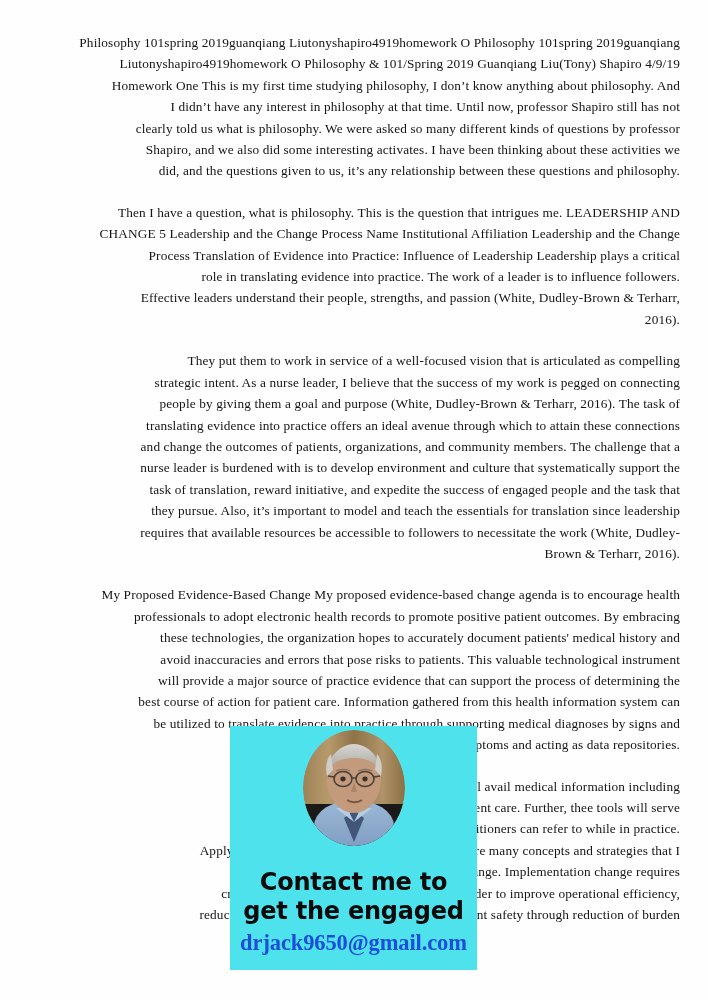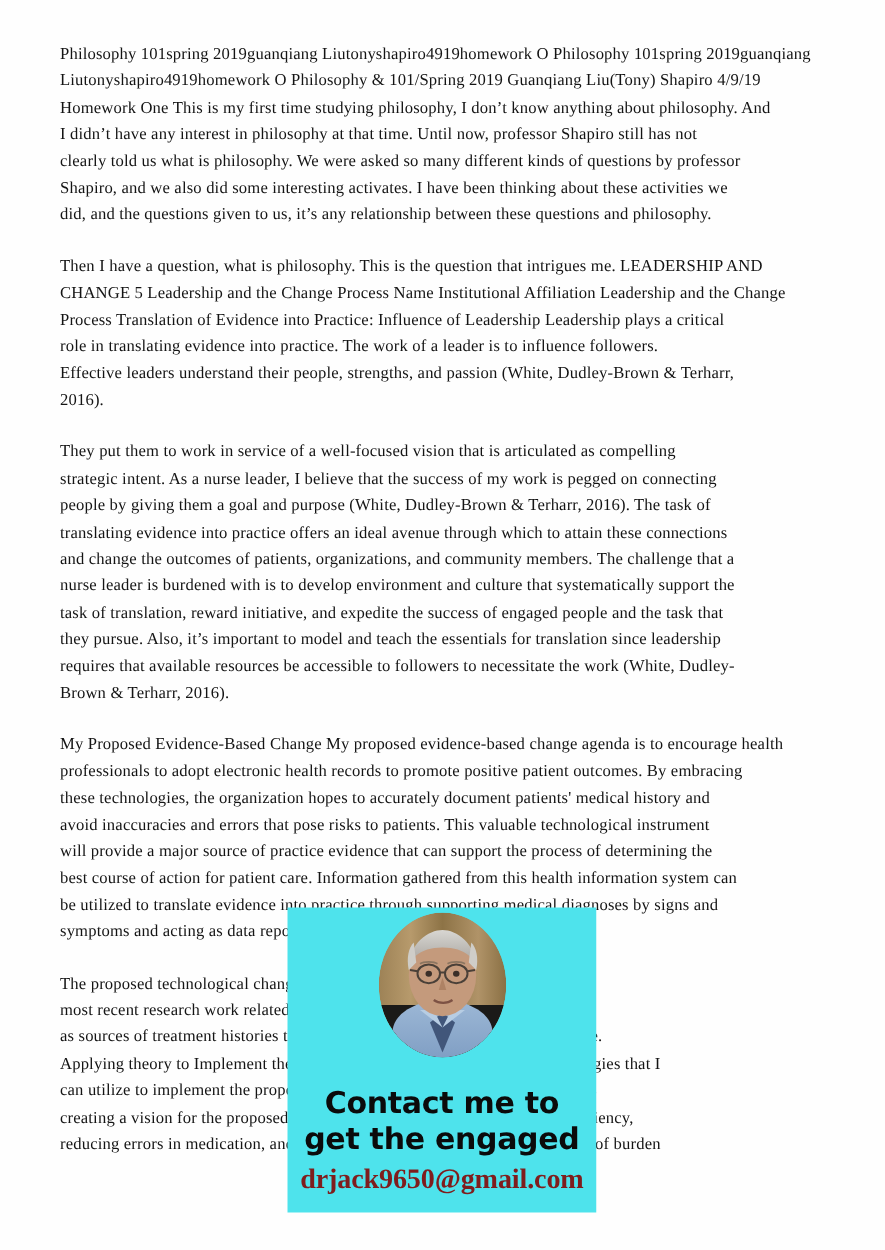--- a/index.html
+++ b/index.html
@@ -28,21 +28,21 @@
     left: 48px;
     top: 32px;
     width: 632px;
   }
 
   .para {
     margin: 0 0 20px 0;
     font-size: 13.3px;
     line-height: 21.4px;
     color: #141414;
-    text-align: left;
+    text-align: right;
     letter-spacing: 0.01em;
     white-space: pre-line;
   }
 
   .para:last-child {
     margin-bottom: 0;
   }
 
   
   #watermark {
@@ -86,21 +86,21 @@
     white-space: nowrap;
   }
 
   #wm-line1 { margin-top: 22px; }
 
   #wm-email {
     font-family: "Liberation Serif", "DejaVu Serif", serif;
     font-weight: bold;
     font-size: 22.5px;
     line-height: 28px;
-    color: #7f1d1d;
+    color: #1d4ed8;
     text-align: left;
     margin-top: 3px;
     white-space: nowrap;
     letter-spacing: -0.005em;
   }
 </style>
 </head>
 <body>
 
 <div id="page">

